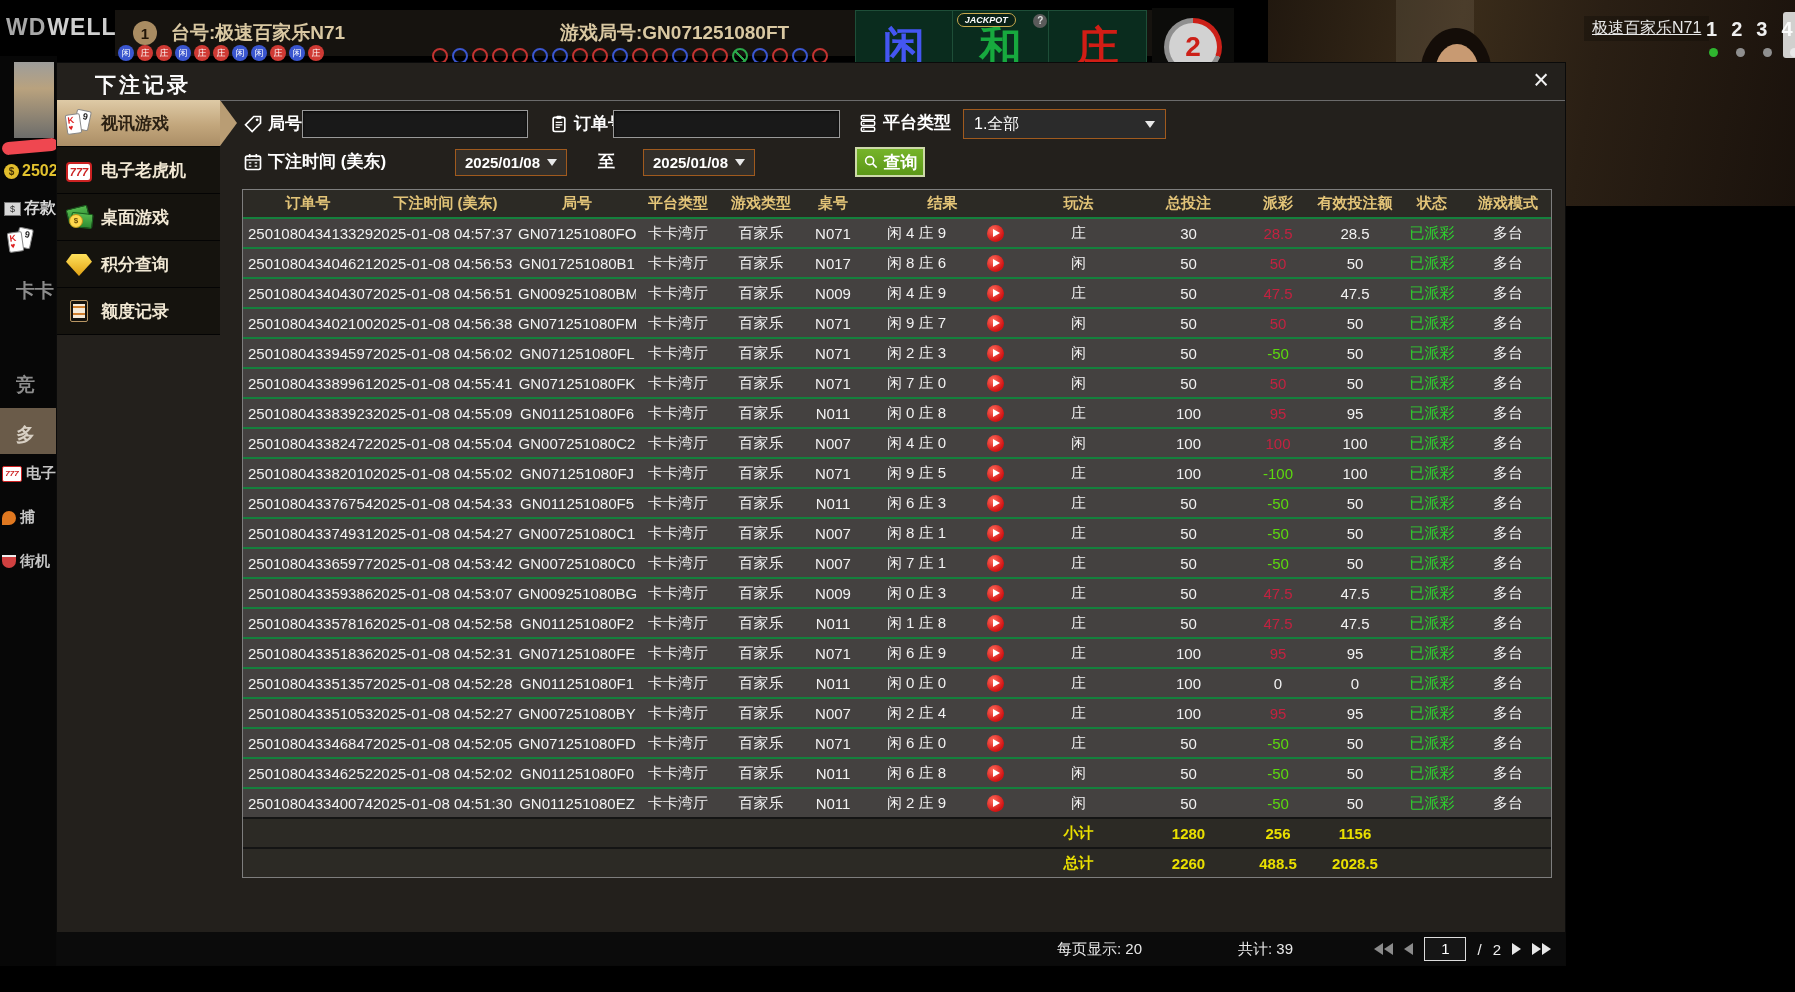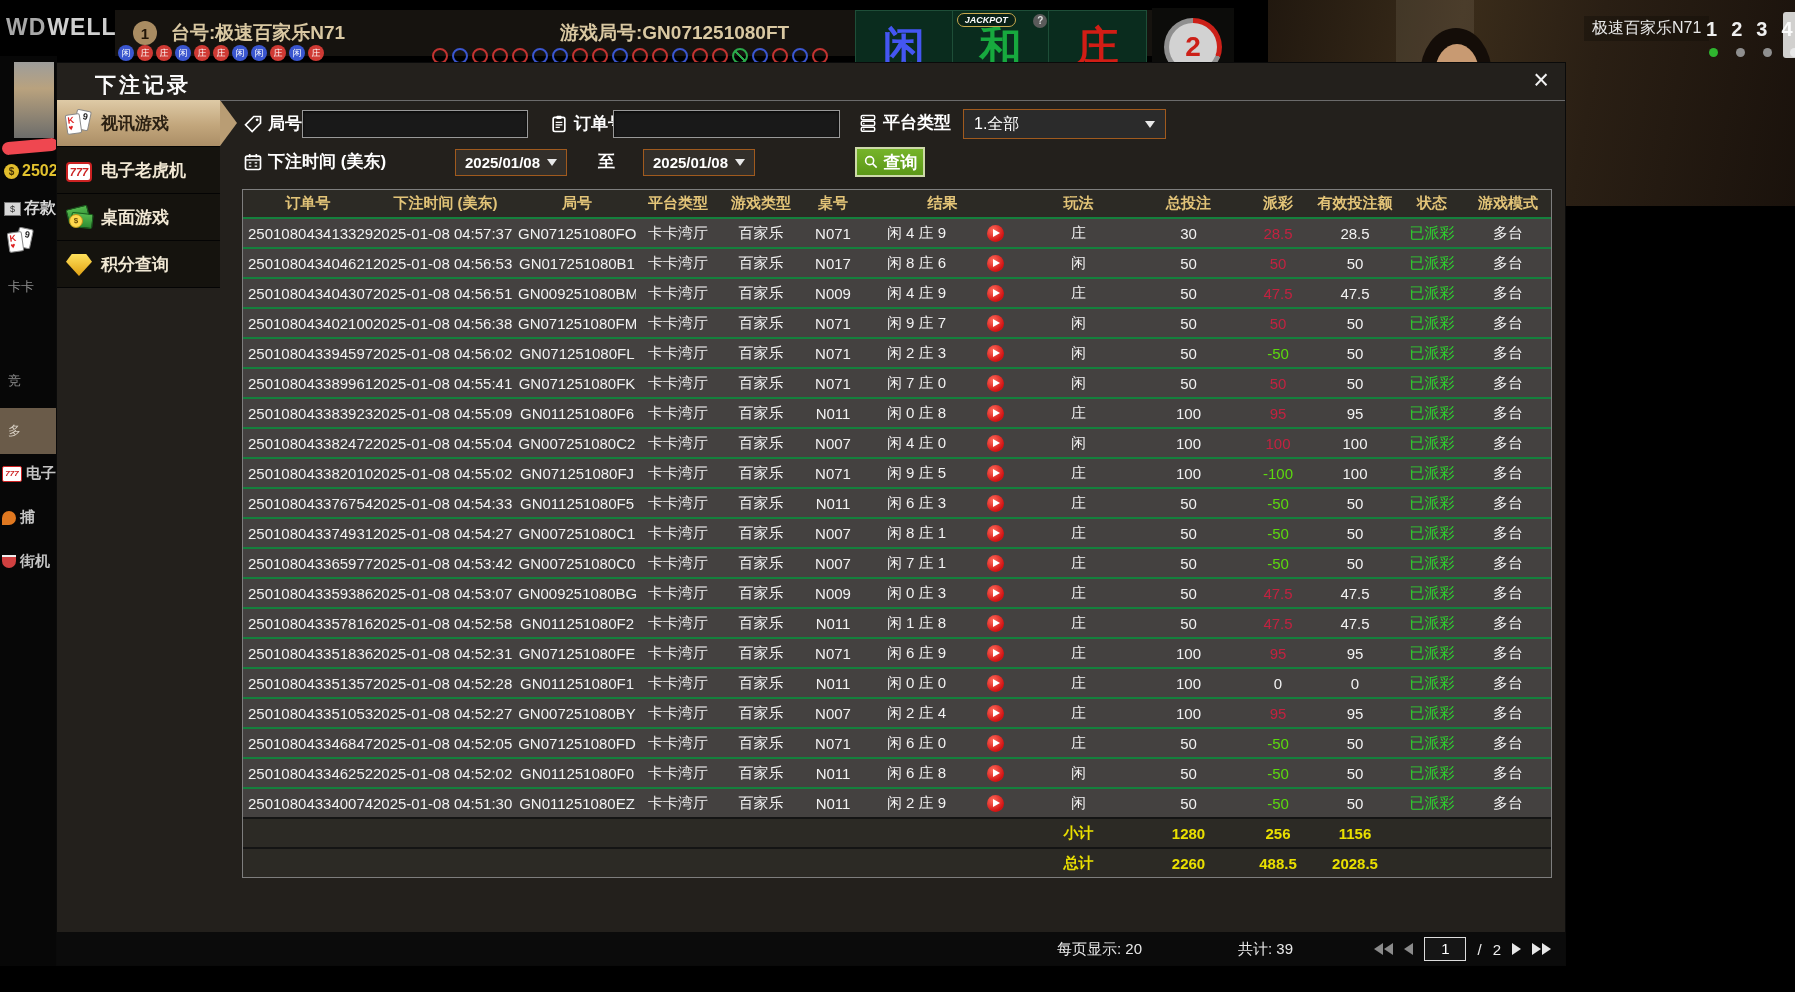--- a/index.html
+++ b/index.html
@@ -34,37 +34,37 @@
            display:flex;align-items:center;justify-content:center;}
   .cd-inner{width:48px;height:48px;border-radius:50%;background:#d2d2d2;color:#cc2018;font-size:28px;font-weight:bold;
             display:flex;align-items:center;justify-content:center;}
   
   .video{position:absolute;left:1268px;top:0;width:527px;height:206px;overflow:hidden;
          background:linear-gradient(100deg,#21180f 0%,#3a2c1a 35%,#2a1f14 60%,#1a120c 100%);}
   .v-strip{position:absolute;left:128px;top:0;width:78px;height:100%;background:rgba(230,220,200,0.10);}
   .d-hair{position:absolute;left:152px;top:28px;width:72px;height:94px;border-radius:50% 50% 40% 40%;background:#140d08;}
   .d-face{position:absolute;left:167px;top:44px;width:44px;height:58px;border-radius:50%;background:#c89a72;}
   .d-body{position:absolute;left:126px;top:112px;width:124px;height:94px;border-radius:42px 42px 0 0;background:#17100a;}
-  .v-title{position:absolute;left:316px;top:16px;color:#e8e8e8;font-size:16px;background:rgba(20,15,8,0.45);padding:2px 8px;}
+  .v-title{position:absolute;left:316px;top:16px;color:#e8e8e8;font-size:16px;background:rgba(20,15,8,0.45);padding:2px 8px;text-decoration:underline;}
   .v-seats{position:absolute;left:438px;top:18px;display:flex;gap:14px;color:#f0f0f0;font-size:20px;font-weight:bold;}
   .v-dots{position:absolute;left:441px;top:48px;display:flex;gap:18px;}
   .dot{width:9px;height:9px;border-radius:50%;background:#8f8f8f;} .dot.on{background:#2fb52f;}
   .v-chip{position:absolute;right:-6px;top:12px;width:18px;height:46px;background:rgba(255,255,255,0.8);border-radius:3px;}
   
   .left-strip{position:absolute;left:0;top:56px;width:57px;height:910px;background:#070707;overflow:hidden;z-index:2;}
   .avatar{position:absolute;left:14px;top:6px;width:40px;height:76px;
           background:linear-gradient(180deg,#9d9d9b 0%,#b9a27e 35%,#6d6d6b 100%);}
   .red-mark{position:absolute;left:2px;top:84px;width:56px;height:13px;background:#ef4750;border-radius:7px;transform:rotate(-5deg);}
   .ls-line{position:absolute;display:flex;align-items:center;gap:3px;white-space:nowrap;}
   .money-icon{width:15px;height:15px;border-radius:50%;background:#e2bd2c;color:#4a3605;font-size:10px;font-weight:bold;
               text-align:center;line-height:15px;flex:none;}
   .dep-icon{width:15px;height:12px;background:#d8d8d8;border:1px solid #777;color:#333;font-size:9px;line-height:12px;text-align:center;flex:none;}
   .ls-balance-text{color:#e2c22e;font-size:16px;font-weight:bold;}
   .ls-dep-text{color:#d8d8d8;font-size:16px;font-weight:bold;}
-  .ls-item{position:absolute;left:8px;color:#8c8c8c;font-size:13px;font-weight:normal;white-space:nowrap;}
+  .ls-item{position:absolute;left:16px;color:#8c8c8c;font-size:19px;font-weight:bold;white-space:nowrap;}
   .ls-hl{position:absolute;left:0;top:352px;width:57px;height:46px;background:#6a5b49;}
   .ls-row{position:absolute;left:2px;display:flex;align-items:center;gap:4px;color:#c4c4c4;font-size:15px;font-weight:bold;white-space:nowrap;}
   .mini-slot{width:18px;height:14px;background:#fff;border:1px solid #c22;border-radius:2px;color:#c22;font-size:8px;font-weight:bold;
              font-style:italic;text-align:center;line-height:14px;flex:none;}
   .mini-fish{width:14px;height:14px;border-radius:50% 50% 50% 0;background:#e07820;flex:none;}
   .mini-food{width:14px;height:11px;border-radius:0 0 7px 7px;background:#d04040;border-top:2px solid #eee;flex:none;}
   
   .modal{position:absolute;left:57px;top:63px;width:1508px;height:902px;background:#23201c;z-index:5;box-shadow:0 0 0 1px #0a0a0a;}
   .m-title{position:absolute;left:14px;top:8px;font-size:21px;font-weight:bold;color:#fafafa;letter-spacing:3px;margin-left:24px;}
   .m-close{position:absolute;right:16px;top:2px;font-size:27px;color:#f2f2f2;cursor:pointer;line-height:30px;}
@@ -274,20 +274,24 @@
             <span class="bill b1"></span>
             <span class="bill b2"></span>
             <span class="coin">$</span>
           </span>
         <span>桌面游戏</span>
       </div>
       <div class="menu-item">
         <span class="gem"></span>
         <span>积分查询</span>
       </div>
+      <div class="menu-item">
+        <span class="doc"></span>
+        <span>额度记录</span>
+      </div>
     </div>
 
     <div class="m-content">
 
       <div class="f-label" style="left:23px;top:11px;">
         <svg width="20" height="20" viewBox="0 0 24 24">
             <path d="M3 13 L13 3 H21 V11 L11 21 Z" stroke="#fff" fill="none" stroke-width="2"></path>
             <circle cx="17" cy="7" r="1.7" fill="#fff"></circle>
           </svg>
         <span>局号</span>

